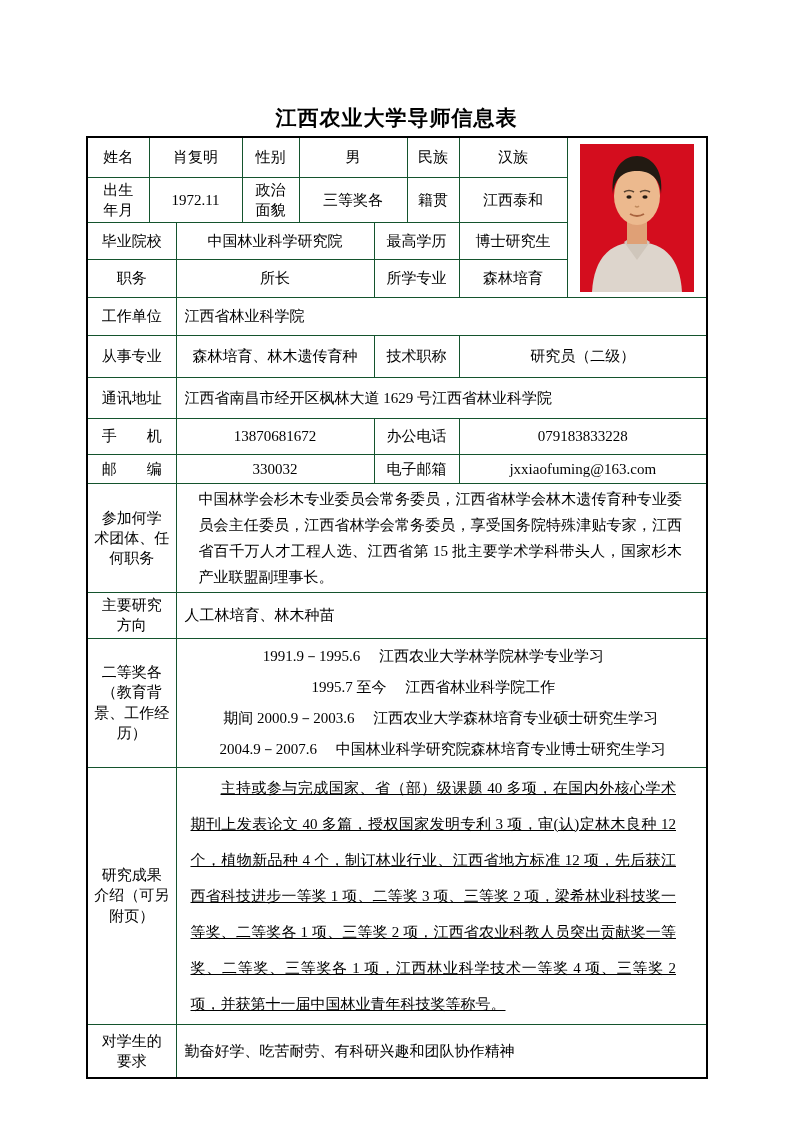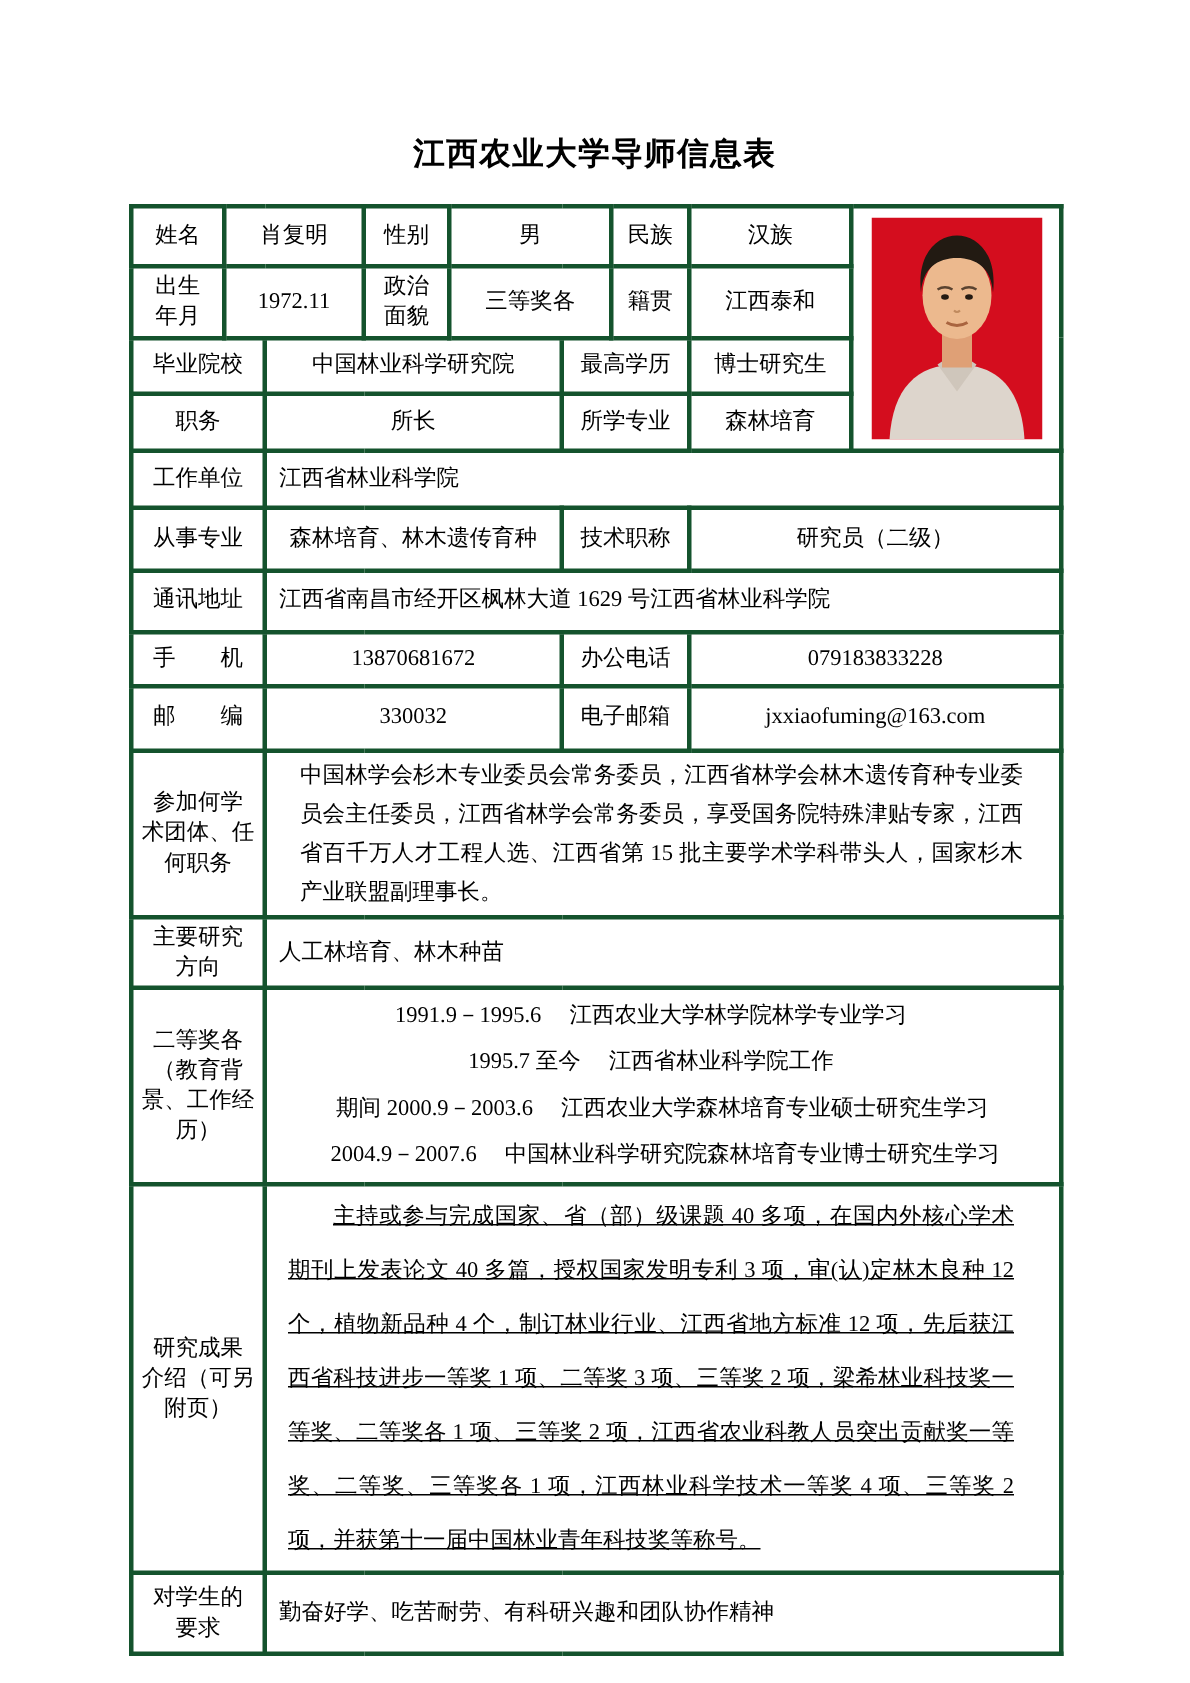--- a/index.html
+++ b/index.html
@@ -3,32 +3,32 @@
 <meta charset="utf-8">
 <style>
   html,body { margin:0; padding:0; background:#ffffff; }
   body {
     width:793px; height:1122px;
     font-family:"Liberation Serif","DejaVu Serif",serif;
     color:#000;
     position:relative;
   }
   .page-title {
-    position:absolute; top:88px; left:0; width:100%;
+    position:absolute; top:104px; left:0; width:100%;
     text-align:center; font-size:21px; font-weight:bold;
     font-family:"Liberation Sans","DejaVu Sans",sans-serif;
     letter-spacing:1px;
   }
   table.form {
     position:absolute; left:86px; top:136px;
     width:621px; border-collapse:collapse; table-layout:fixed;
     border:2px solid #000;
   }
   td {
-    border:3px solid #14532d;
+    border:1px solid #14532d;
     font-size:15px;
     text-align:center; vertical-align:middle;
     padding:2px 4px;
     overflow:hidden;
     line-height:1.35;
   }
   .label { white-space:pre-line; }
   .lt { text-align:left; padding-left:8px; padding-right:24px; }
   .photo-cell { padding:0; }
   .photo-wrap { display:flex; align-items:center; justify-content:center; height:100%; }
@@ -125,21 +125,21 @@
     <td colspan="7" class="lt">江西省南昌市经开区枫林大道 1629 号江西省林业科学院</td>
   </tr>
 
   <tr style="height:36px">
     <td colspan="2" class="label">手　　机</td>
     <td colspan="3">13870681672</td>
     <td colspan="2" class="label">办公电话</td>
     <td colspan="2">079183833228</td>
   </tr>
 
-  <tr style="height:43px">
+  <tr style="height:29px">
     <td colspan="2" class="label">邮　　编</td>
     <td colspan="3">330032</td>
     <td colspan="2" class="label">电子邮箱</td>
     <td colspan="2">jxxiaofuming@163.com</td>
   </tr>
 
   <tr style="height:104px">
     <td colspan="2" class="label">参加何学
 术团体、任
 何职务</td>

